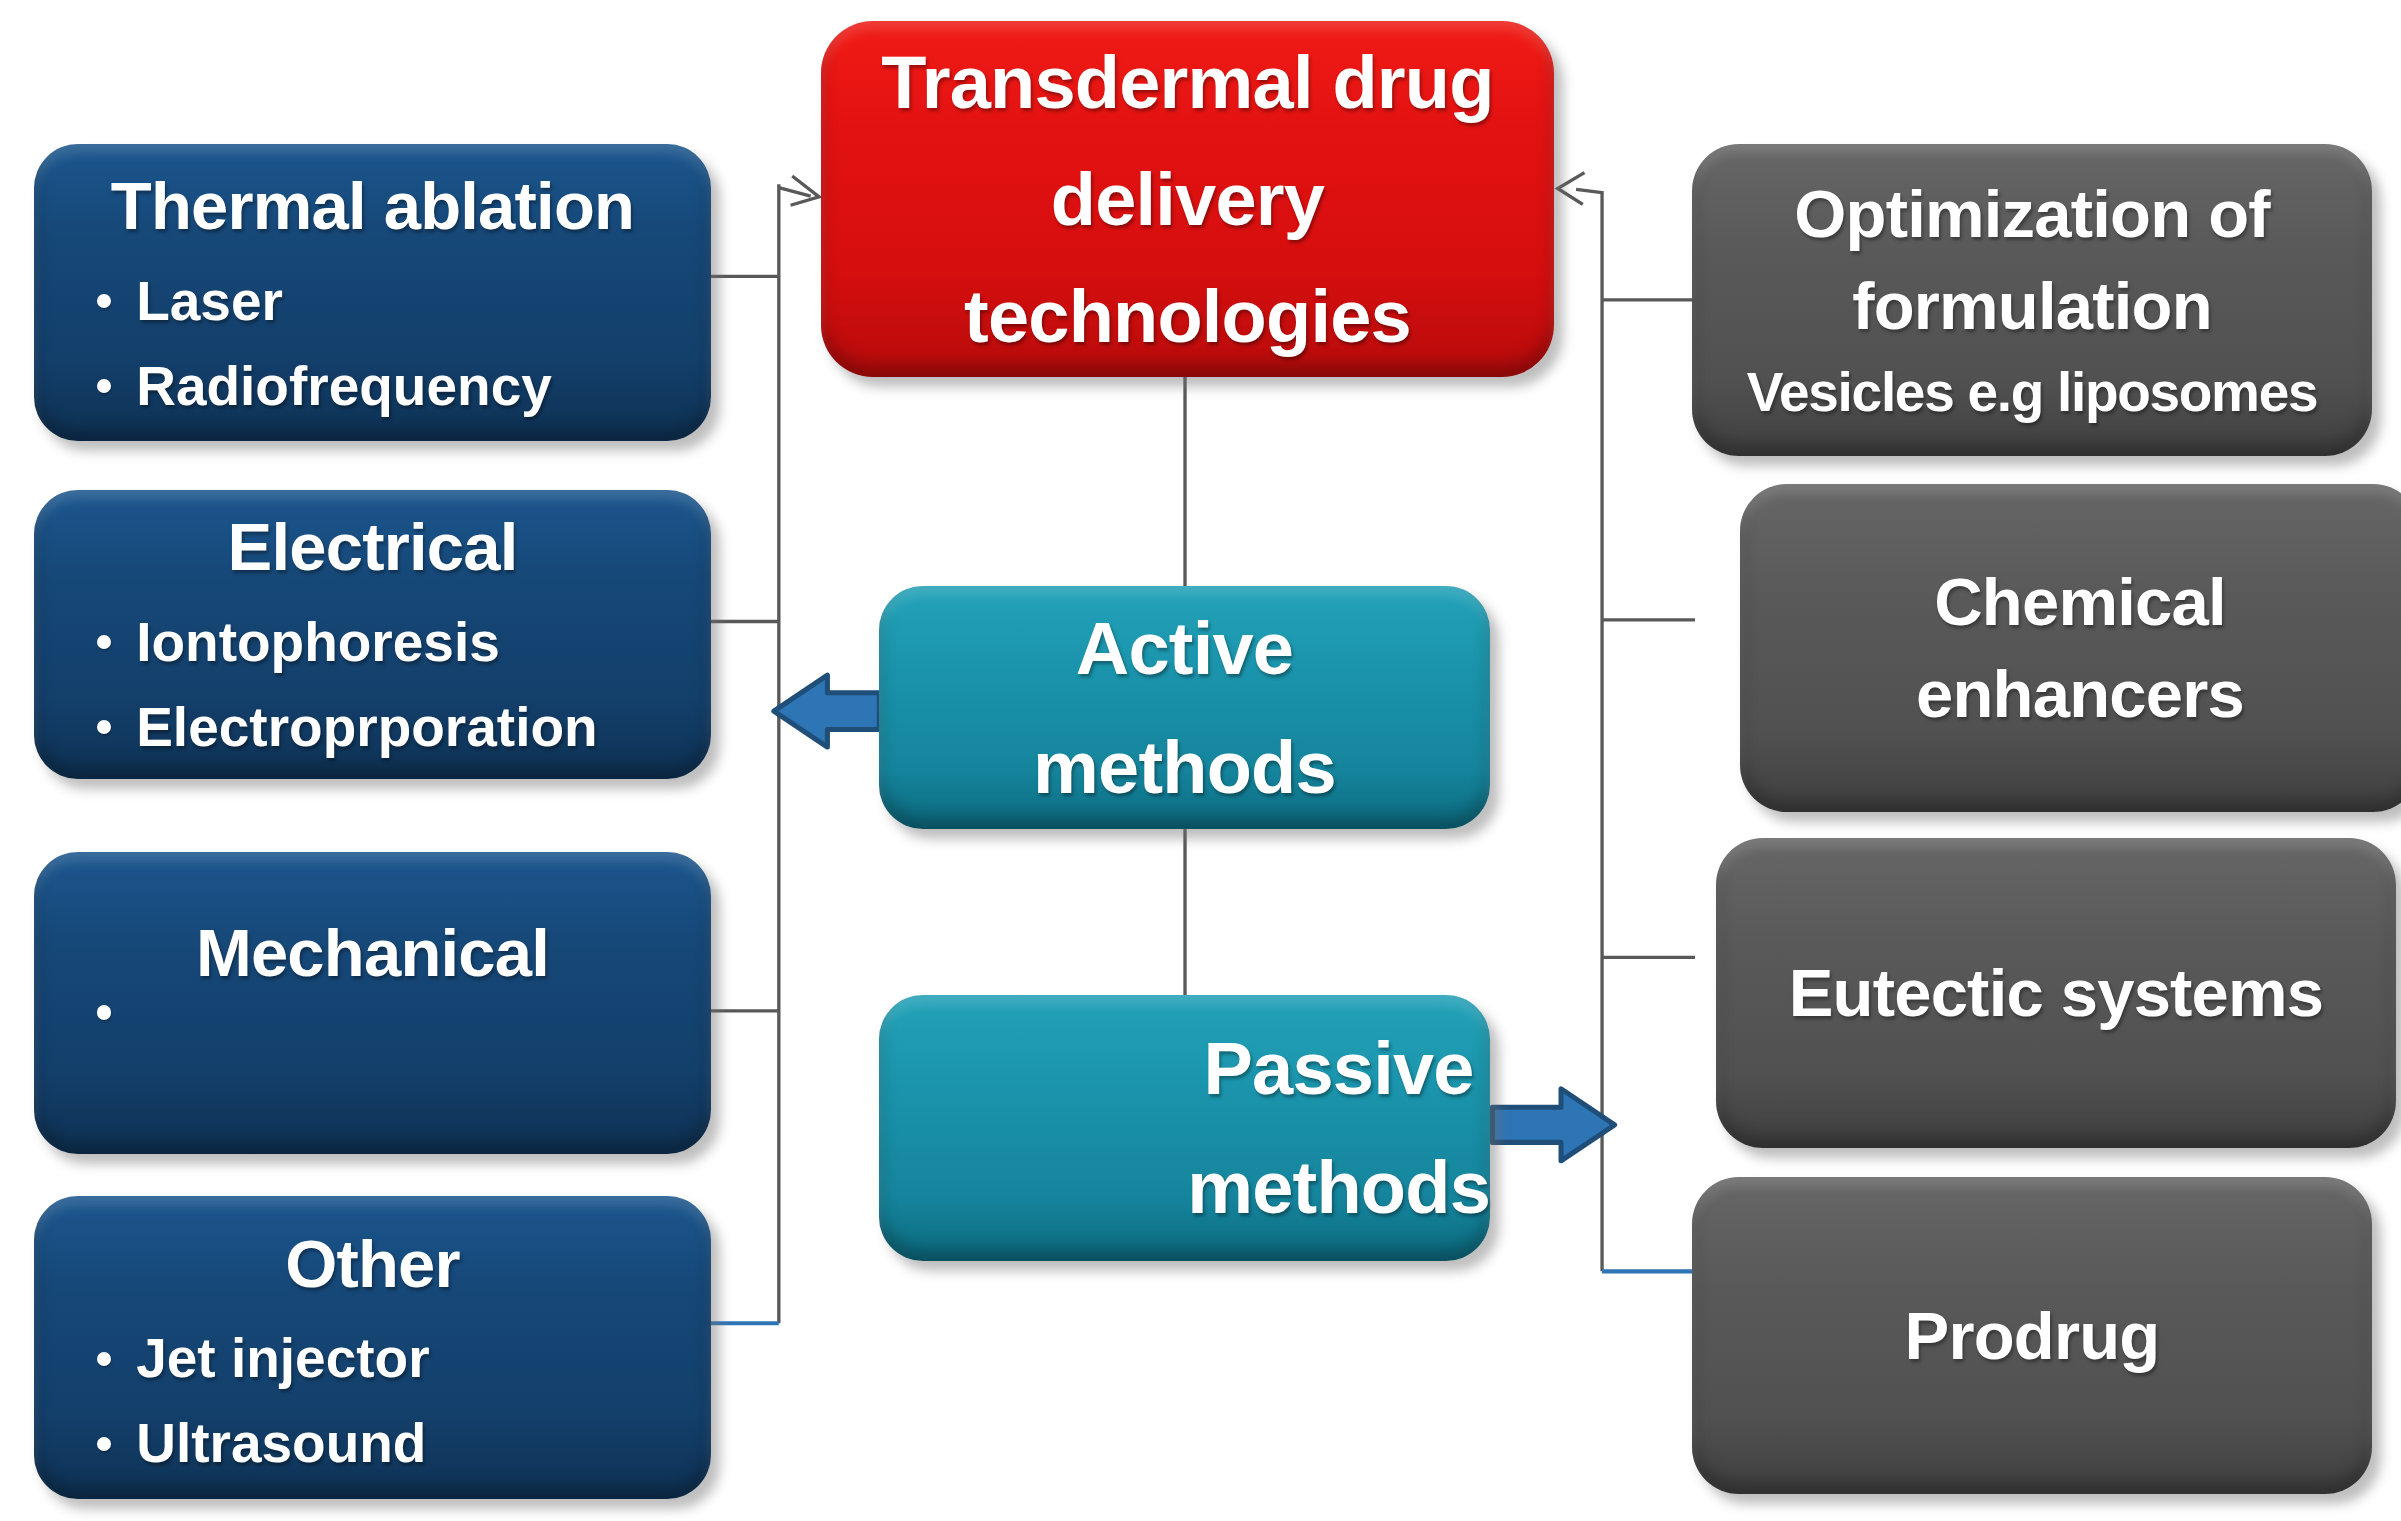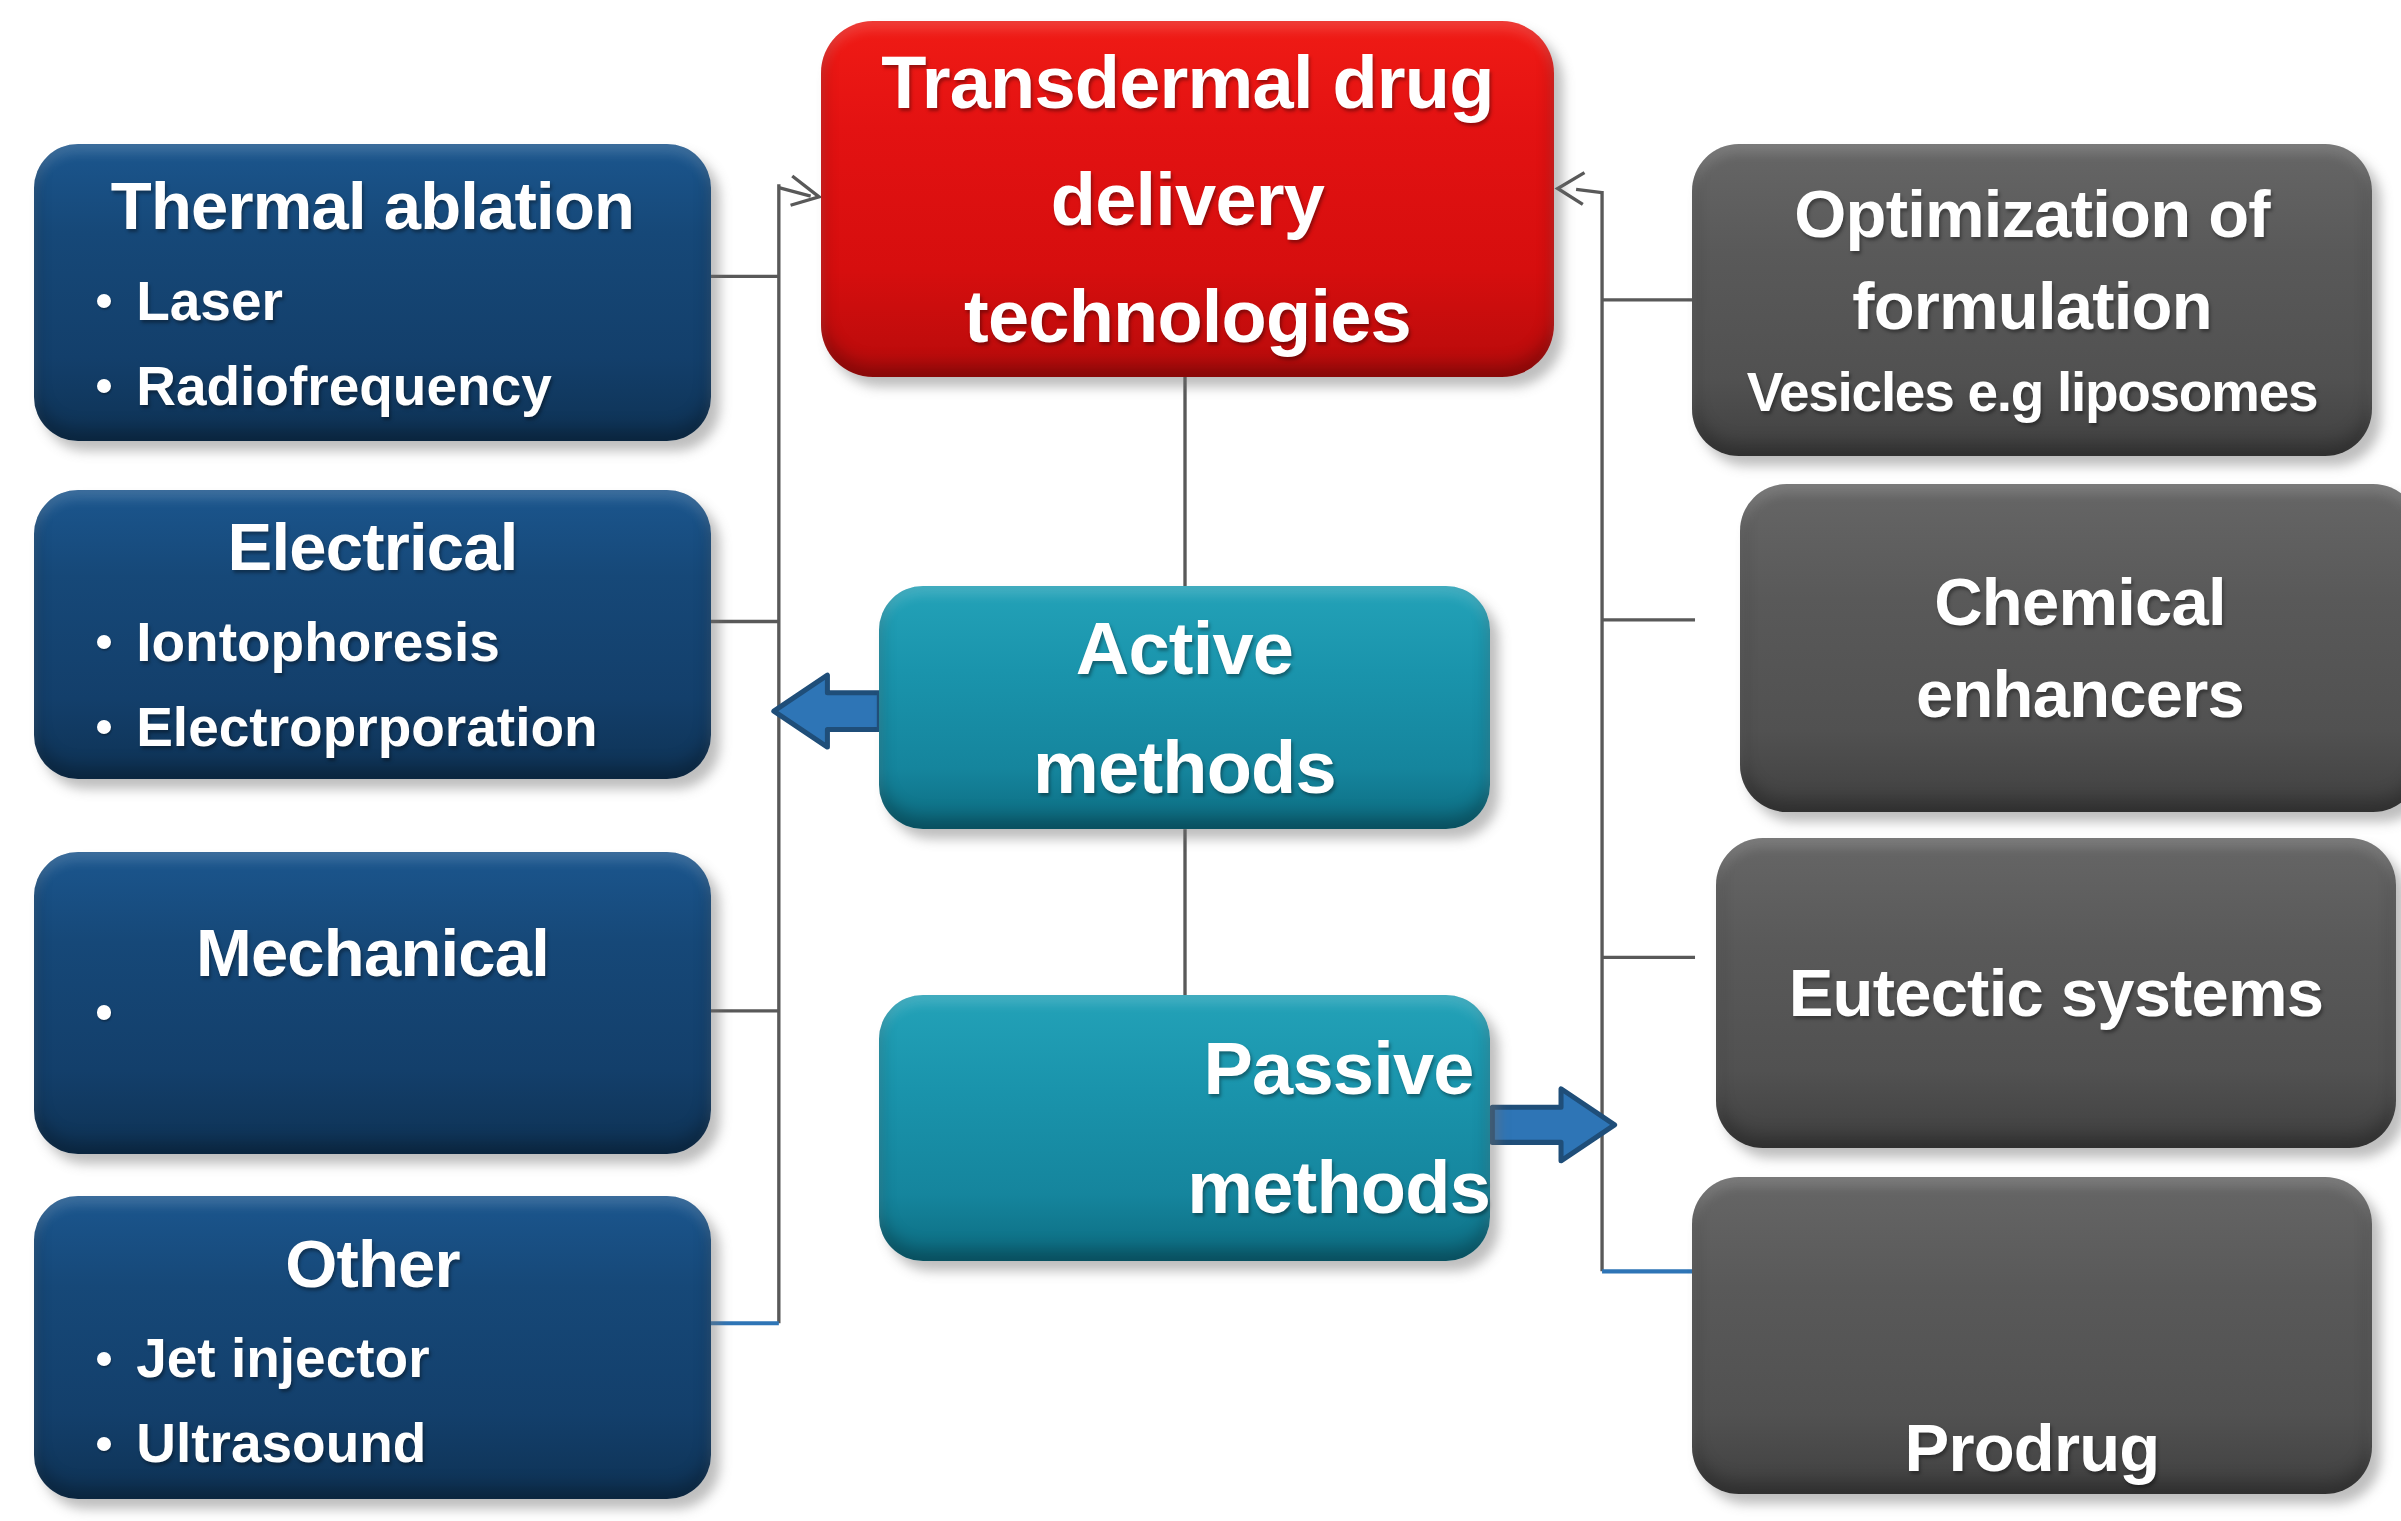--- a/index.html
+++ b/index.html
@@ -87,21 +87,21 @@
   .gray-subtitle{ font-size: 55px; line-height: 80px; letter-spacing: -1.3px; }
 
   .t1 { top: 144px;  height: 297px; padding-top: 18.4px; }
   .t2 { top: 490px;  height: 289px; padding-top: 13.4px; }
   .t3 { top: 852px; height: 302px; padding-top: 57px; }
   .t4 { top: 1196px; height: 303px; padding-top: 24px; }
 
   .g1 { top: 144px;  height: 312px; }
   .g2 { top: 484px;  height: 328px; margin-left: 48px; }
   .g3 { top: 838px; height: 310px; margin-left: 24px; }
-  .g4 { top: 1177px; height: 317px; justify-content: flex-end; }
+  .g4 { top: 1177px; height: 317px; }
 </style>
 </head>
 <body>
 
 <div id="canvas">
 
   <svg id="connectors" viewBox="0 0 2867 1816" xmlns="http://www.w3.org/2000/svg">
 
     <path d="M 930 220 L 930 1580" stroke="#595959" stroke-width="4" fill="none"></path>
 

